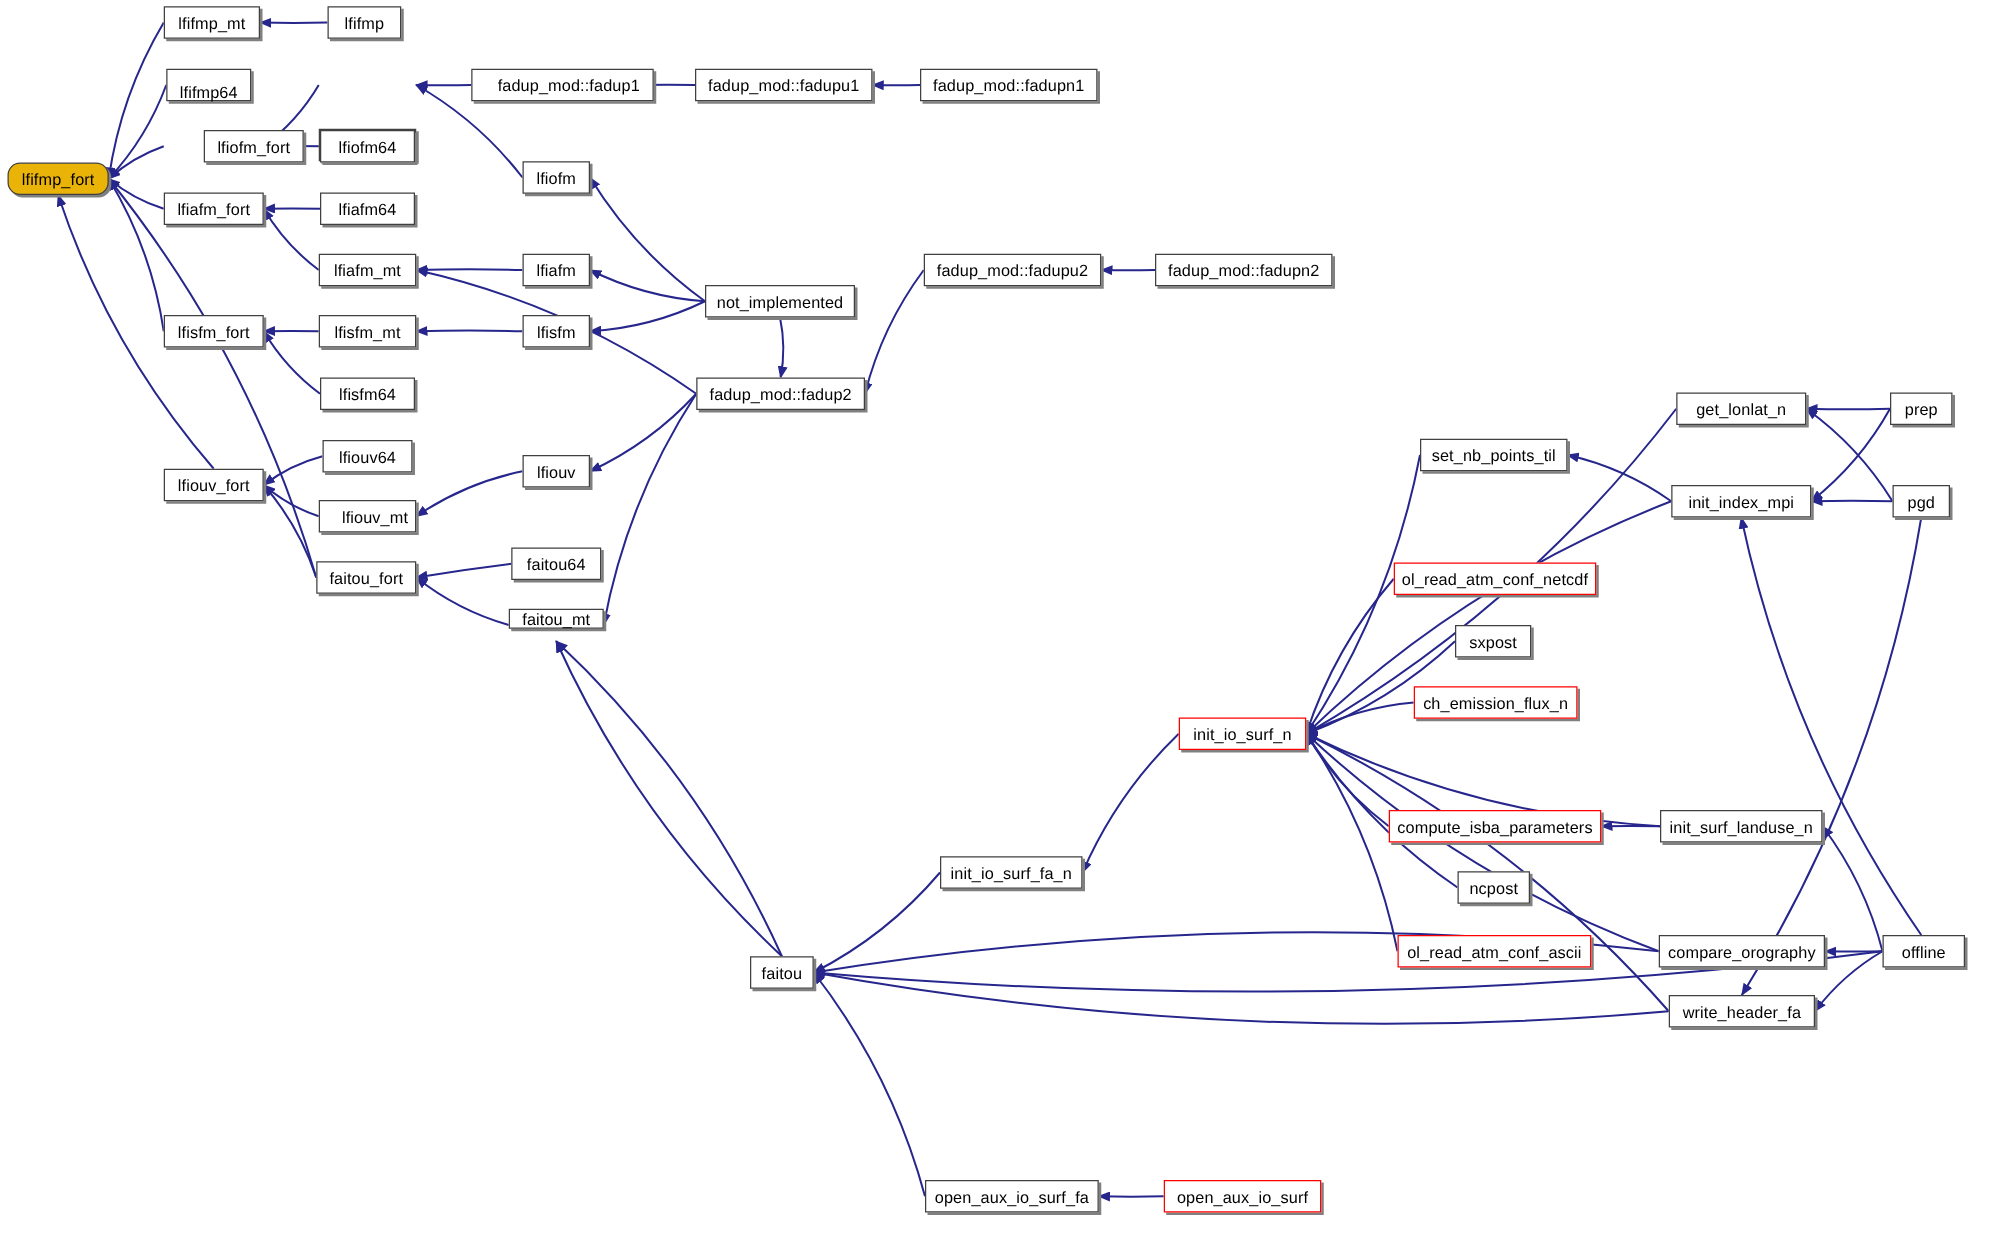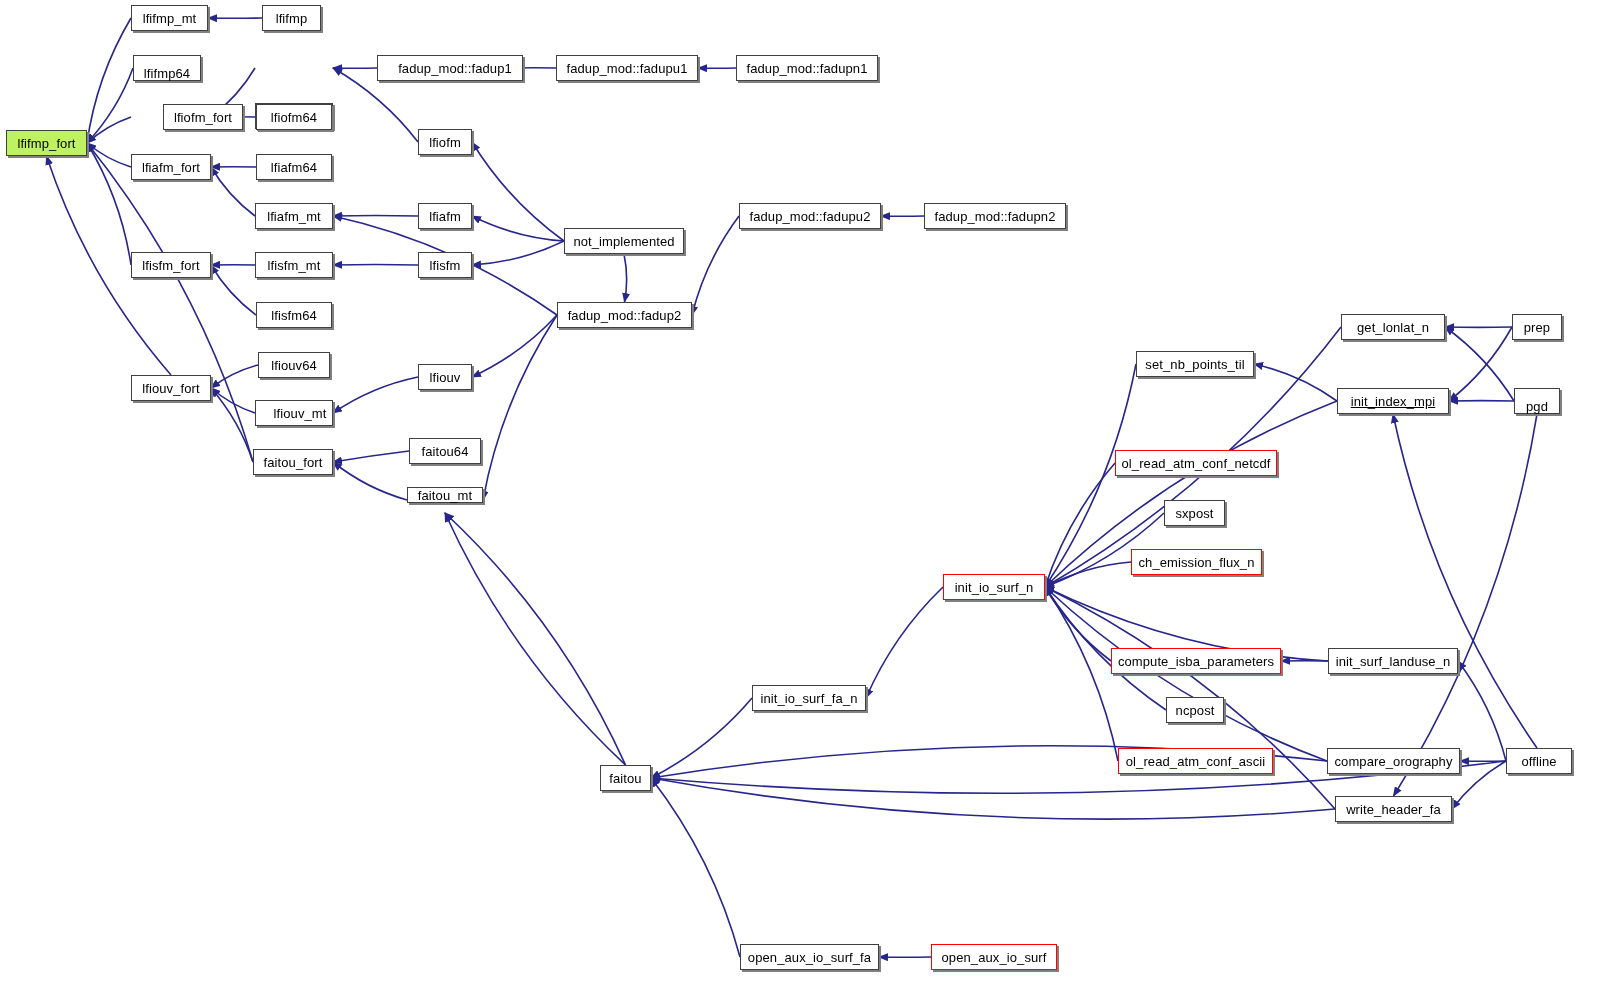--- a/index.html
+++ b/index.html
@@ -5,21 +5,21 @@
   html,body{margin:0;padding:0;background:#ffffff;}
   #canvas{position:relative;width:1607px;height:1000px;background:#ffffff;
           font-family:"Liberation Sans", sans-serif;overflow:hidden;}
   svg#edges{position:absolute;left:0;top:0;width:1607px;height:1000px;}
   .node{position:absolute;box-sizing:border-box;display:flex;align-items:center;
         justify-content:center;background:#ffffff;border:1px solid #404040;
         color:#000000;font-size:13px;line-height:1;white-space:nowrap;
         letter-spacing:0.1px;}
   .node.shadow{box-shadow:2px 2px 0 0 #808080;}
   .node.red{border-color:#ff0000;}
-  .node.root{background:#bef264;border-color:#404040;}
+  .node.root{background:#eab308;border-color:#404040;border-radius:10px;}
 </style>
 </head>
 <body>
 
 <div id="canvas">
   <svg id="edges" viewBox="0 0 1607 1000" xmlns="http://www.w3.org/2000/svg">
     <defs>
       <marker id="ah" markerWidth="10" markerHeight="8" refX="9" refY="4" orient="auto" markerUnits="userSpaceOnUse">
         <path d="M0,0 L10,4 L0,8 Z" fill="#26268c"></path>
       </marker>
@@ -166,24 +166,24 @@
       </div>
       <div class="node shadow" style="left: 1341px; top: 314px; width: 104px; height: 26px;">
         <span>get_lonlat_n</span>
       </div>
       <div class="node shadow" style="left: 1512px; top: 314px; width: 50px; height: 26px;">
         <span>prep</span>
       </div>
       <div class="node shadow" style="left: 1136px; top: 351px; width: 118px; height: 26px;">
         <span>set_nb_points_til</span>
       </div>
-      <div class="node shadow" style="left: 1337px; top: 388px; width: 112px; height: 26px; text-decoration: underline;">
+      <div class="node shadow" style="left: 1337px; top: 388px; width: 112px; height: 26px;">
         <span>init_index_mpi</span>
       </div>
-      <div class="node shadow" style="left: 1514px; top: 388px; width: 46px; height: 26px; align-items: flex-end;">
+      <div class="node shadow" style="left: 1514px; top: 388px; width: 46px; height: 26px;">
         <span>pgd</span>
       </div>
       <div class="node shadow" style="left: 258px; top: 352px; width: 72px; height: 26px;">
         <span>lfiouv64</span>
       </div>
       <div class="node shadow" style="left: 418px; top: 364px; width: 54px; height: 26px;">
         <span>lfiouv</span>
       </div>
       <div class="node shadow" style="left: 131px; top: 375px; width: 80px; height: 26px;">
         <span>lfiouv_fort</span>

